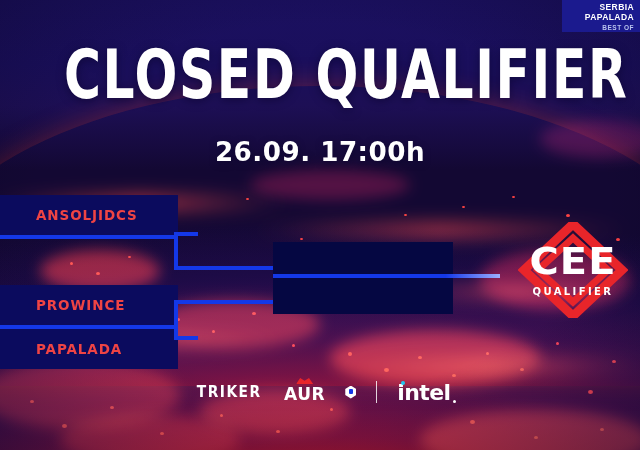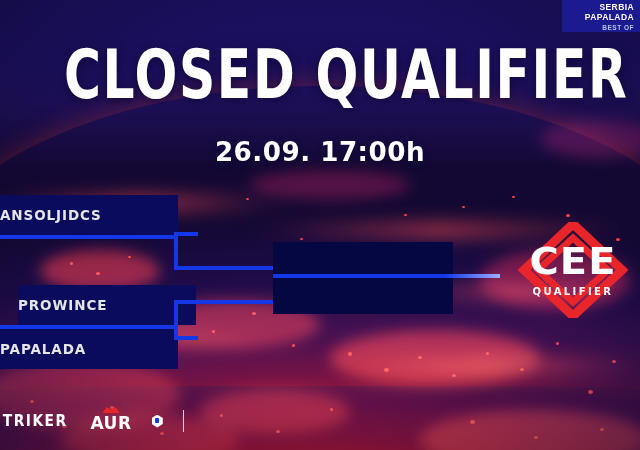--- a/index.html
+++ b/index.html
@@ -88,22 +88,22 @@
   }
 
   
   .bracket { position:absolute; inset:0; z-index:5; }
   .slot {
     position:absolute; left:0; width:178px; height:40px;
     background:#0b0b5e;
     display:flex; align-items:center;
   }
   .slot span {
-    color:#e5e5e5; font-weight:bold; font-size:13.5px;
-    letter-spacing:.9px; white-space:nowrap;
+    color:#ef4444; font-weight:bold; font-size:13.5px;
+    letter-spacing:.9px; padding-left:36px; white-space:nowrap;
     font-family:"DejaVu Sans", sans-serif;
   }
   .divider { position:absolute; left:0; width:178px; height:4px; background:#1438e8; }
 
   .arm { position:absolute; background:#1438e8; }
   .arm-v { width:4px; }
   .arm-h { height:4px; }
 
   .matchbox {
     position:absolute;
@@ -132,23 +132,23 @@
   .logo .champ {
     position:absolute; left:0; right:0; top:64px;
     text-align:center; color:#fff;
     font-family:"DejaVu Sans", sans-serif;
     font-weight:bold; font-size:10px; line-height:11px;
     letter-spacing:2.4px;
   }
 
   
   .sponsors {
-    position:absolute; left:0; right:0; top:404px; height:34px;
-    display:flex; align-items:center; 
-    gap:20px; z-index:7;
+    position:absolute; left:0; right:0; top:375px; height:34px;
+    display:flex; align-items:center; justify-content:center;
+    gap:20px; z-index:7;padding-left:9px;
   }
   .sp {
     color:#fff; font-weight:bold;
     font-family:"DejaVu Sans", sans-serif;
     white-space:nowrap; position:relative;
   }
   .sp-triker { font-size:15px; letter-spacing:1.6px; transform:scaleX(.92); }
   .sp-aur    { font-size:17px; letter-spacing:.6px; padding-top:4px; }
   .sp-aur .tick {
     position:absolute; top:-3px; left:50%; transform:translateX(-50%);
@@ -254,21 +254,21 @@
   <div class="headline">CLOSED QUALIFIER</div>
   <div class="datetime">26.09. 17:00h</div>
 
   <div class="bracket">
 
     <div class="slot" style="top:195px;">
       <span>ANSOLJIDCS</span>
     </div>
     <div class="divider" style="top:235px;"></div>
 
-    <div class="slot" style="top:285px;margin-left:18px;">
+    <div class="slot" style="top:285px;">
       <span>PROWINCE</span>
     </div>
     <div class="divider" style="top:325px;"></div>
     <div class="slot" style="top:329px;text-align:right;">
       <span>PAPALADA</span>
     </div>
 
     <div class="arm arm-v" style="left:174px; top:232px; height:38px;"></div>
     <div class="arm arm-h" style="left:174px; top:232px; width:24px;"></div>
     <div class="arm arm-h" style="left:174px; top:266px; width:140px;"></div>
@@ -298,15 +298,20 @@
   <div class="sponsors">
     <div class="sp sp-triker">TRIKER</div>
     <div class="sp sp-aur">
       <span class="tick"></span>
       <span>AUR</span>
     </div>
     <div class="sp sp-legion">
       <span class="mark"></span>
     </div>
     <div class="vbar"></div>
+    <div class="sp sp-intel">
+      <span class="dot"></span>
+      <span>intel</span>
+      <span class="reg"></span>
+    </div>
   </div>
 
 </div>
 
 </body></html>

